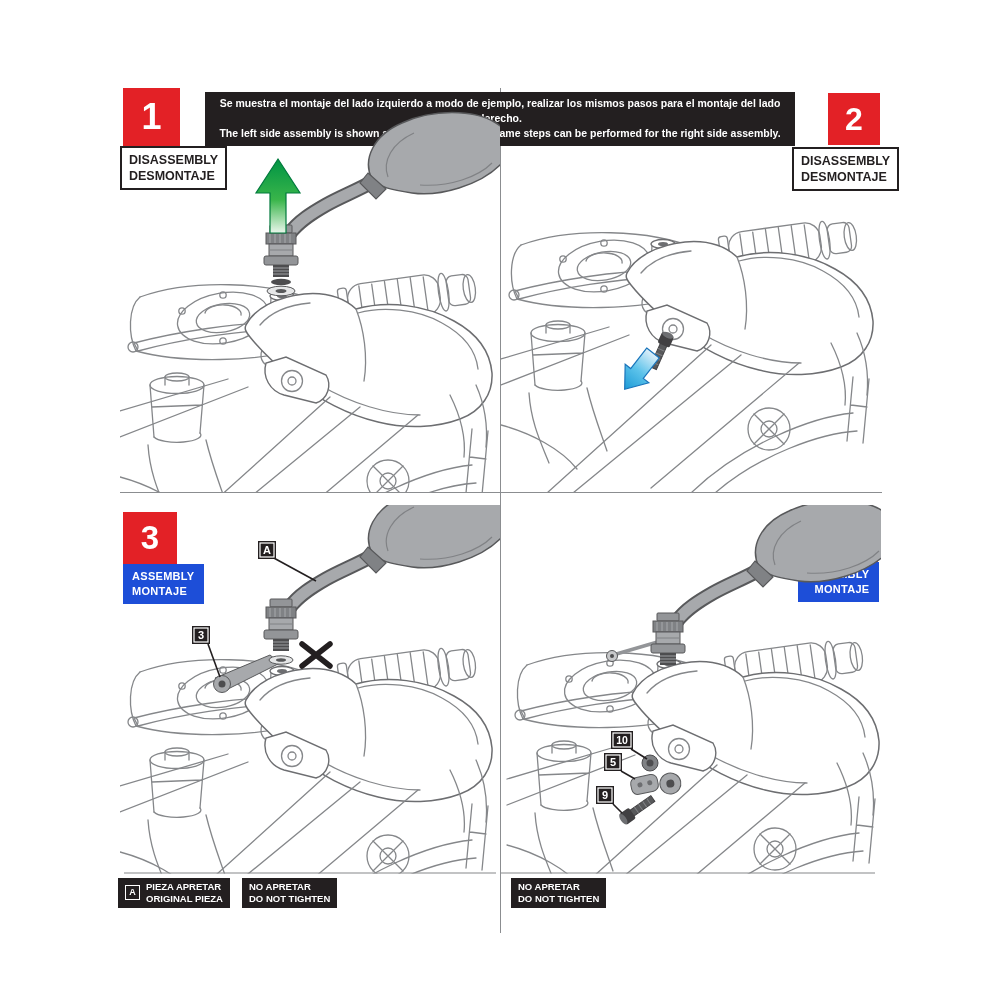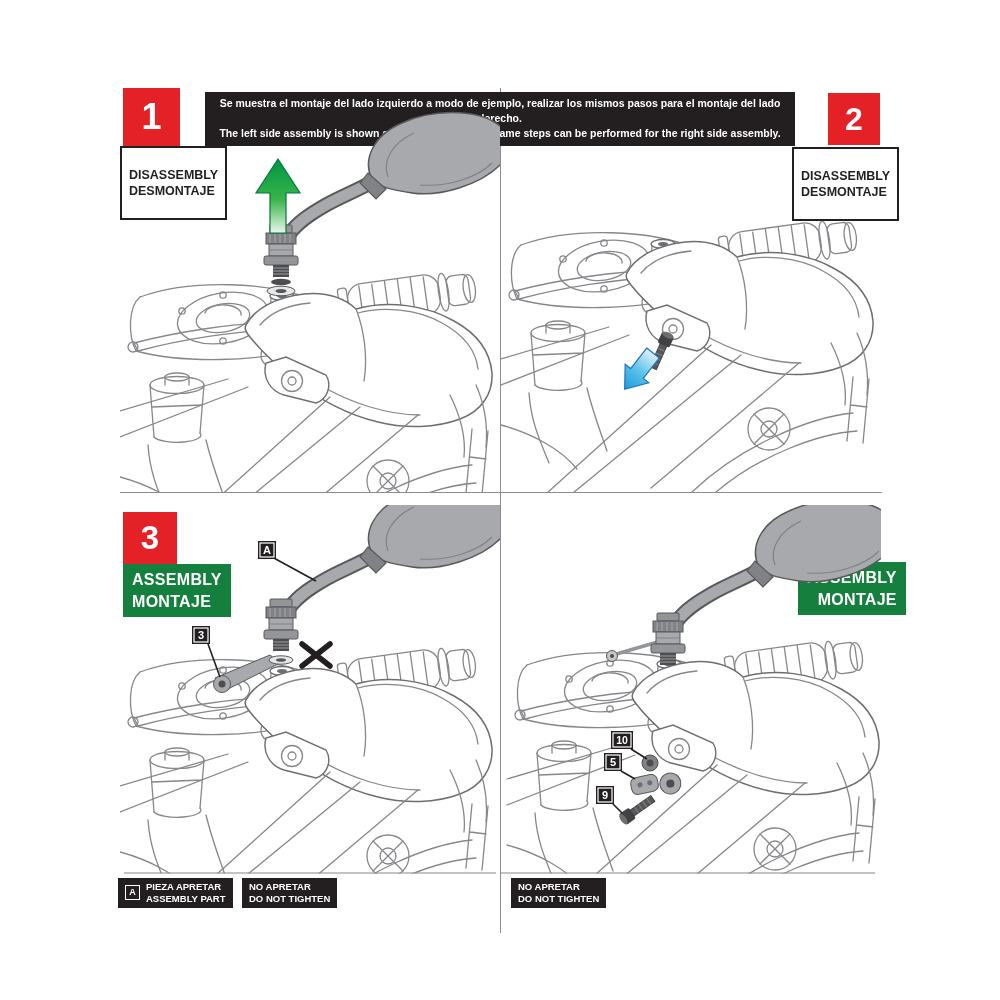--- a/index.html
+++ b/index.html
@@ -2,23 +2,23 @@
 <html><head>
 <meta charset="utf-8">
 <style>
   html,body{margin:0;padding:0;background:#fff;}
   #sheet{position:relative;width:1000px;height:1000px;background:#fff;overflow:hidden;
          font-family:"Liberation Sans",sans-serif;}
   .divider{position:absolute;background:#8b8d90;}
   .numbox{position:absolute;background:#e32126;color:#fff;font-weight:bold;
           display:flex;align-items:center;justify-content:center;font-size:36px;}
   .steplabel{position:absolute;background:#fff;border:2.5px solid #231f20;color:#231f20;
-             font-weight:bold;font-size:12.5px;line-height:1.28;padding:19px 7px;white-space:nowrap;}
-  .steplabel-dark{position:absolute;background:#15803d;color:#fff;font-weight:bold;
-                  font-size:16px;line-height:1.35;padding:5px 9px;letter-spacing:.3px;white-space:nowrap;}
+             font-weight:bold;font-size:12.5px;line-height:1.28;padding:4px 7px;white-space:nowrap;}
+  .steplabel-dark{position:absolute;background:#1d4ed8;color:#fff;font-weight:bold;
+                  font-size:11px;line-height:1.35;padding:5px 9px;letter-spacing:.3px;white-space:nowrap;}
   #header-banner{position:absolute;left:205px;top:92px;width:590px;box-sizing:border-box;
                  background:#231f20;color:#fff;font-weight:bold;font-size:10.5px;line-height:1.45;
                  text-align:center;padding:4px 6px;}
   .footnote{position:absolute;background:#231f20;color:#fff;font-weight:bold;font-size:9.5px;
             line-height:1.25;padding:3px 7px;display:flex;align-items:center;gap:6px;white-space:nowrap;}
   .abadge{display:inline-block;width:13px;height:13px;border:1.6px solid #fff;color:#fff;
           font-size:9px;font-weight:bold;text-align:center;line-height:13px;flex:0 0 auto;}
   svg{position:absolute;overflow:hidden;}
   svg text{font-family:"Liberation Sans",sans-serif;font-weight:bold;fill:#fff;}
   .bikestroke{stroke:#85878a;stroke-width:1.3;fill:none;stroke-linecap:round;stroke-linejoin:round;}
@@ -278,21 +278,21 @@
       <rect x="95" y="281" width="18" height="18" fill="#231f20"></rect>
       <rect x="97" y="283" width="14" height="14" fill="none" stroke="#fff" stroke-width="1.2"></rect>
       <text x="104" y="294" font-size="11" text-anchor="middle">9</text>
     </g>
   </svg>
 
   <div class="footnote" style="left:118px;top:878px;">
     <span class="abadge">A</span>
     <span>
       <div>PIEZA APRETAR</div>
-      <div>ASSEMBLY PART</div>
+      <div>ORIGINAL PIEZA</div>
     </span>
   </div>
   <div class="footnote" style="left:242px;top:878px;">
     <span>
       <div>NO APRETAR</div>
       <div>DO NOT TIGHTEN</div>
     </span>
   </div>
   <div class="footnote" style="left:511px;top:878px;">
     <span>

